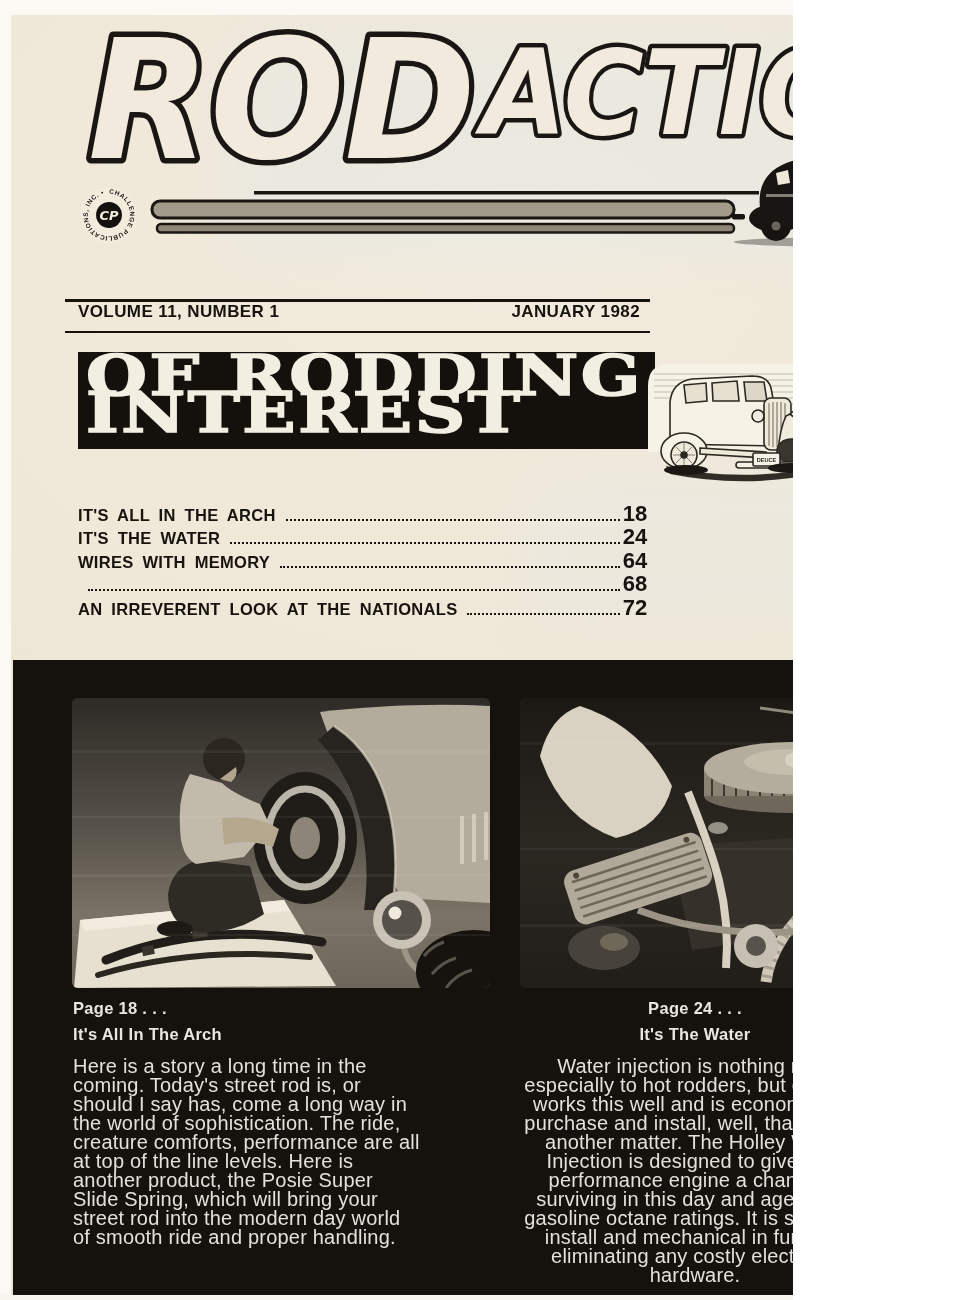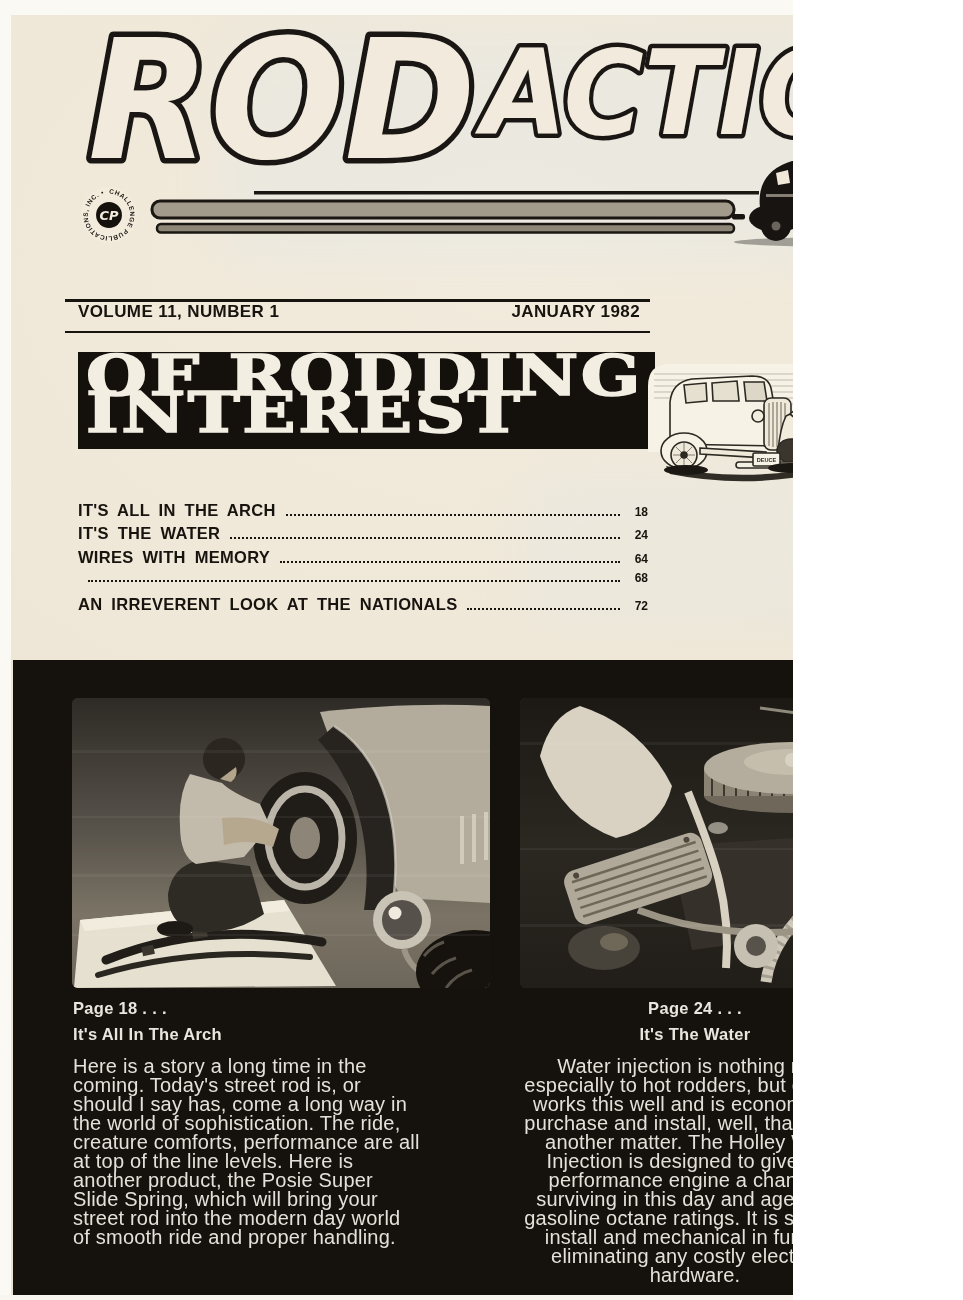--- a/index.html
+++ b/index.html
@@ -35,21 +35,21 @@
     font-family:"DejaVu Serif",serif;font-weight:bold;font-size:56px;line-height:37px;
     letter-spacing:2px;-webkit-text-stroke:1.6px #f3eee2;}
   .banner-line{display:inline-block;transform:scaleX(1.25);transform-origin:left center;white-space:nowrap;}
   .banner-car-svg{position:absolute;left:640px;top:4px;width:184px;height:146px;}
 
   
   .toc{position:absolute;left:78px;top:501px;width:570px;z-index:2;list-style:none;margin:0;padding:0;}
   .toc li{display:flex;align-items:baseline;height:23.4px;color:#17130e;}
   .toc-title{font-weight:bold;font-size:16.5px;letter-spacing:.3px;word-spacing:4px;white-space:nowrap;}
   .toc-dots{flex:1;border-bottom:2.5px dotted #17130e;margin:0 2px 4px 10px;}
-  .toc-page{font-weight:bold;font-size:12px;min-width:26px;text-align:right;}
+  .toc-page{font-weight:bold;font-size:22px;min-width:26px;text-align:center;}
 
   
   .panel{position:absolute;left:13px;top:660px;width:950px;height:635px;background:#15110c;z-index:1;padding-left:47px;}
   .photo{position:absolute;top:38px;width:418px;height:290px;border-radius:6px;overflow:hidden;background:#3a362f;}
   .photo-left{left:59px;}
   .photo-right{left:507px;}
   .photo svg{display:block;width:100%;height:100%;}
   .caption{position:absolute;top:339px;width:348px;color:#e9e6df;}
   .caption-left{left:60px;}
   .caption-right{left:508px;text-align:center;}

